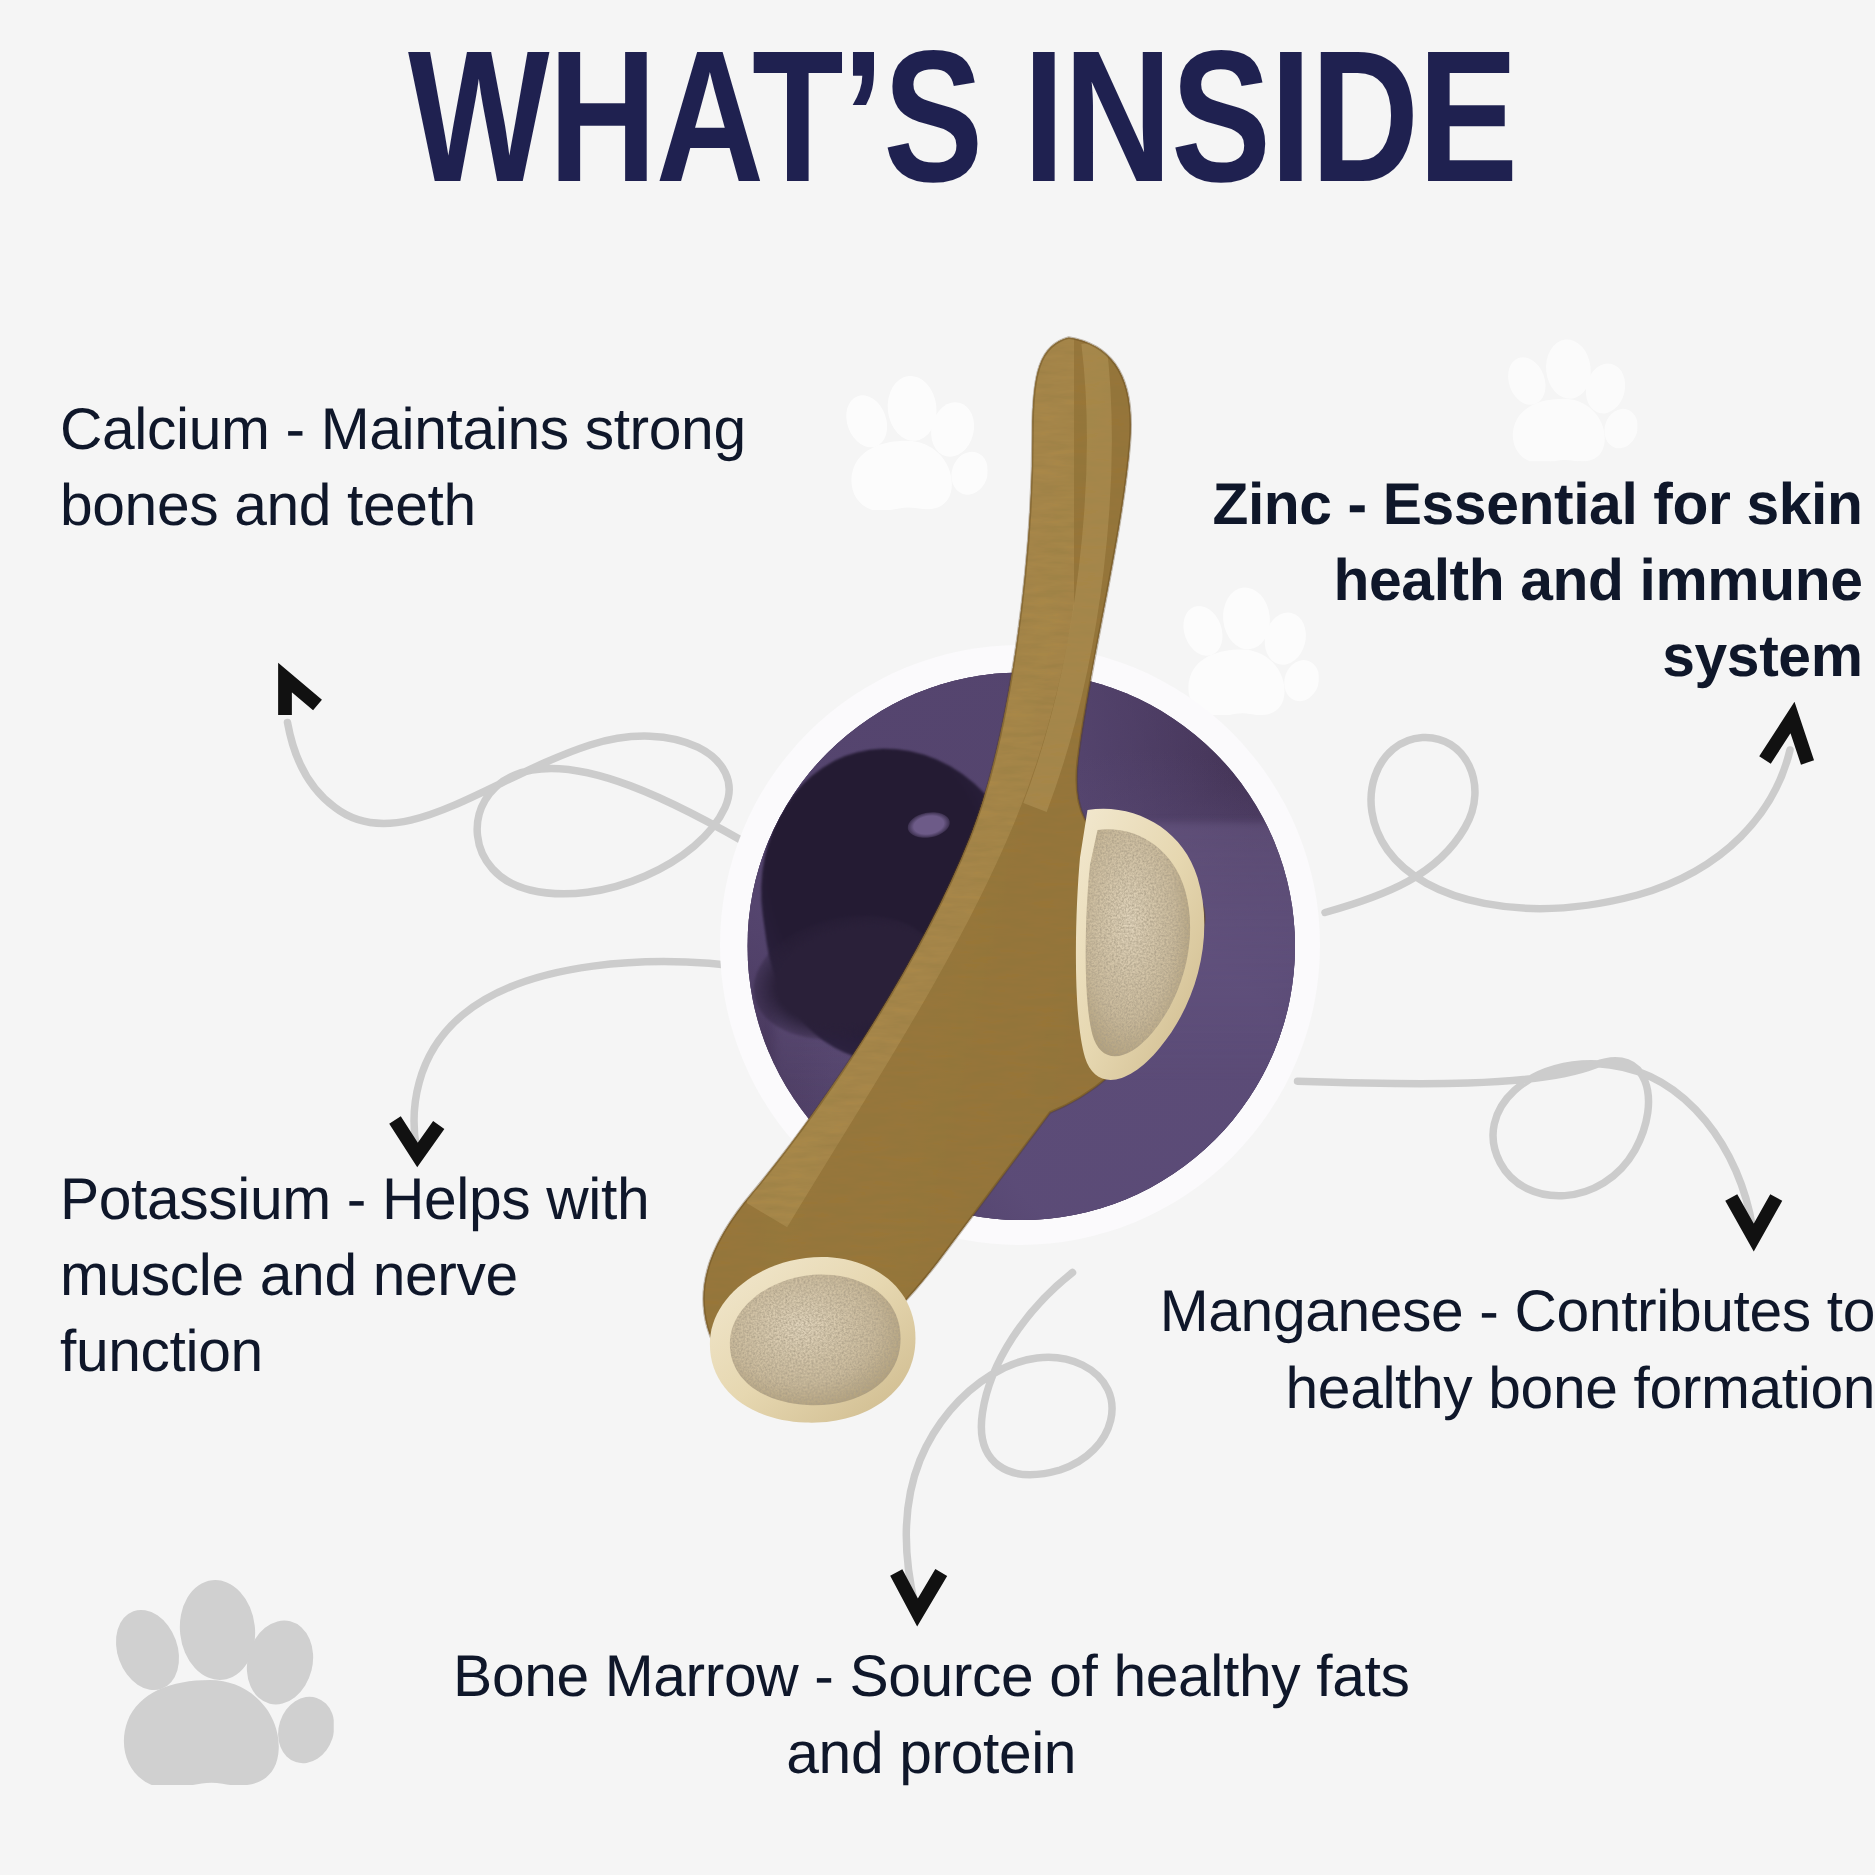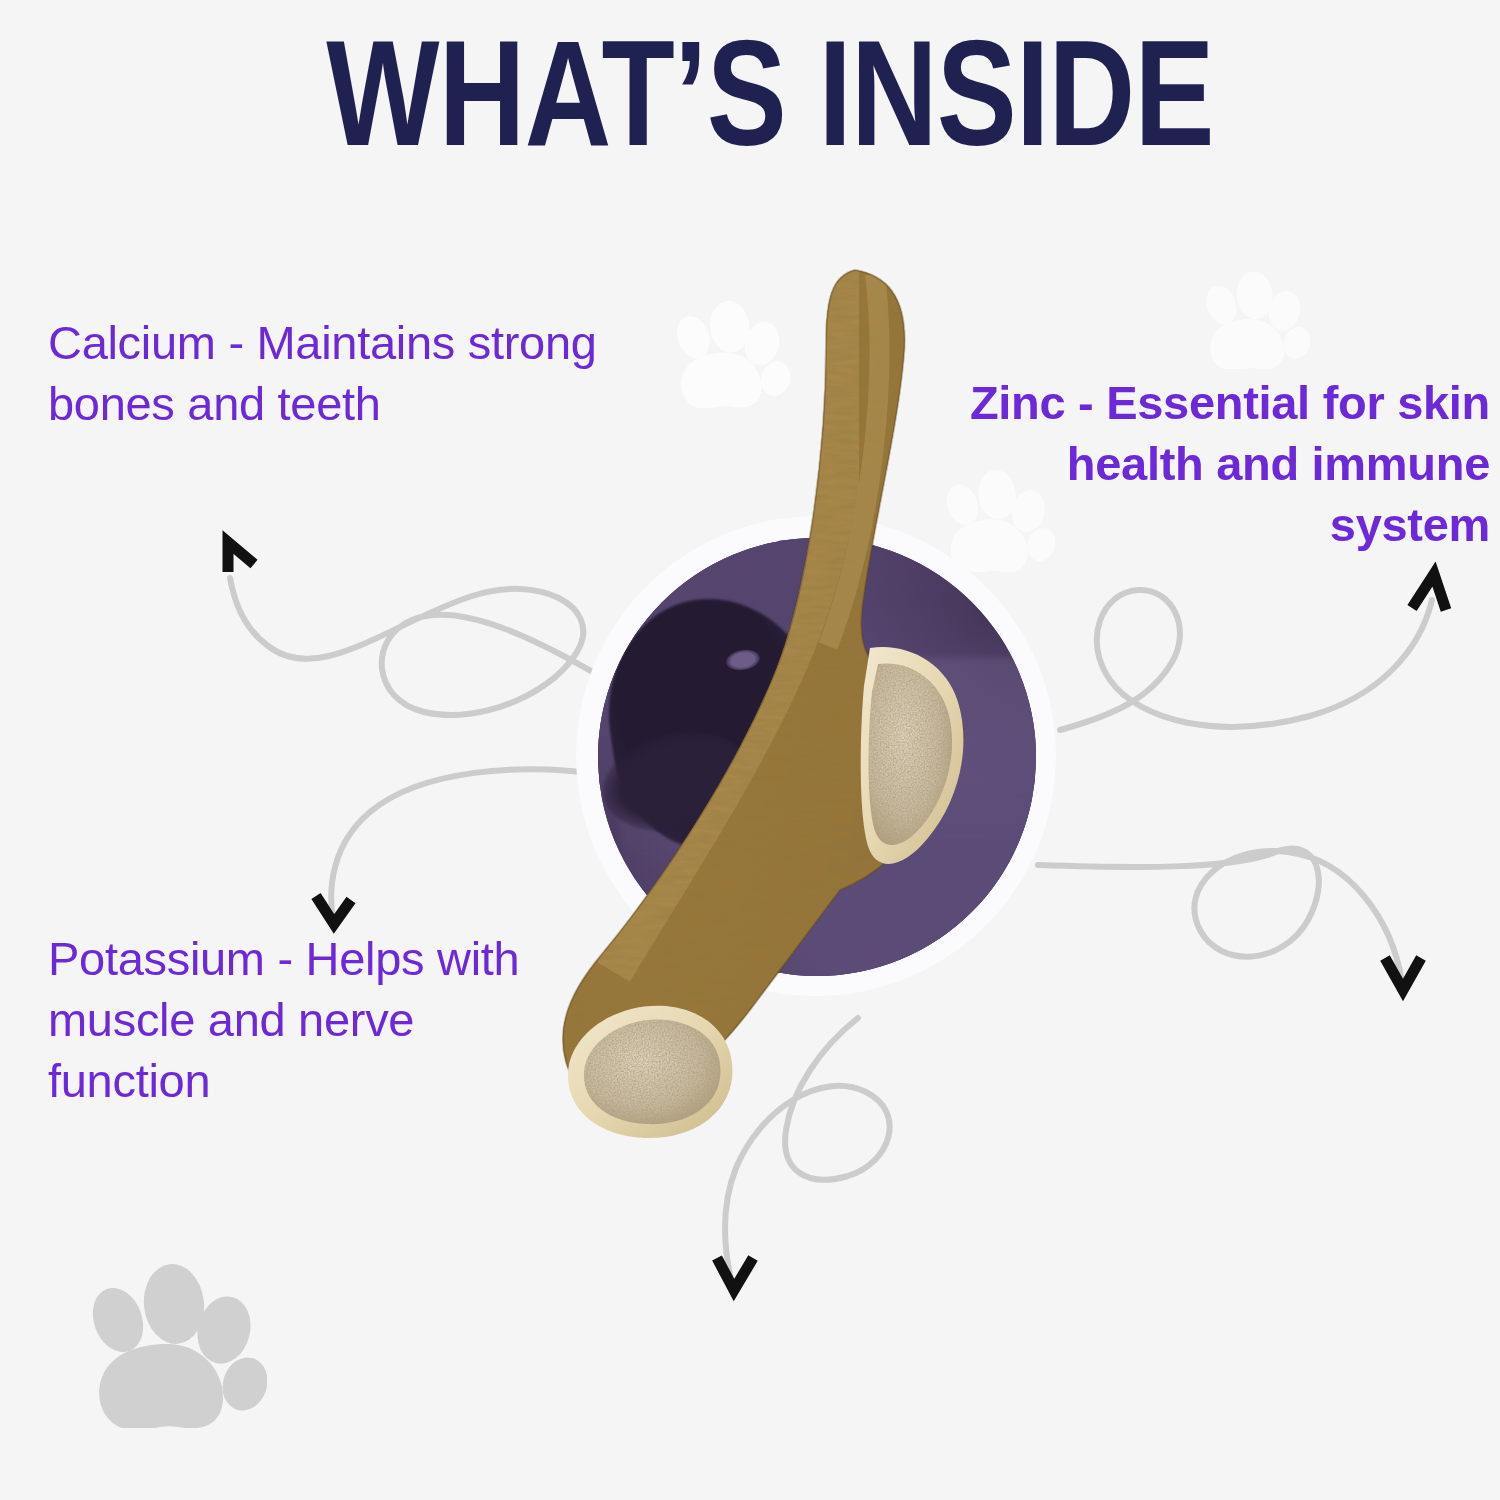--- a/index.html
+++ b/index.html
@@ -23,21 +23,21 @@
     line-height:1;
     color:#1f2150;
     transform:scaleX(0.80);
     transform-origin:50% 0;
     white-space:nowrap;
   }
 
   
   .callout{
     position:absolute;
-    color:#6d28d9;
+    color:#0f172a;
     font-size:47px;
     line-height:1.30;
     font-weight:400;
     letter-spacing:-0.3px;
   }
   #callout-calcium   {left:28px;  top:312px; width:560px; text-align:left;}
   #callout-zinc      {left:930px; top:372px; width:540px; text-align:right;font-weight:bold;}
   #callout-potassium {left:28px;  top:928px; width:520px; text-align:left;}
   #callout-manganese {left:880px; top:1018px;width:600px; text-align:right;}
   #callout-marrow    {left:330px; top:1310px;width:790px; text-align:center;}
@@ -295,15 +295,17 @@
                C 46 792, 84 766, 126 770 Z" fill="url(#gMarrow)" filter="url(#speck)"></path>
     </g>
   </svg>
 
   <div class="callout" id="callout-calcium">Calcium - Maintains strong bones and teeth</div>
 
   <div class="callout" id="callout-zinc">Zinc - Essential for skin health and immune system</div>
 
   <div class="callout" id="callout-potassium">Potassium - Helps with muscle and nerve function</div>
 
-
+  <div class="callout" id="callout-manganese">Manganese - Contributes to healthy bone formation</div>
+
+  <div class="callout" id="callout-marrow">Bone Marrow - Source of healthy fats and protein</div>
 
 </div>
 
 </body></html>

